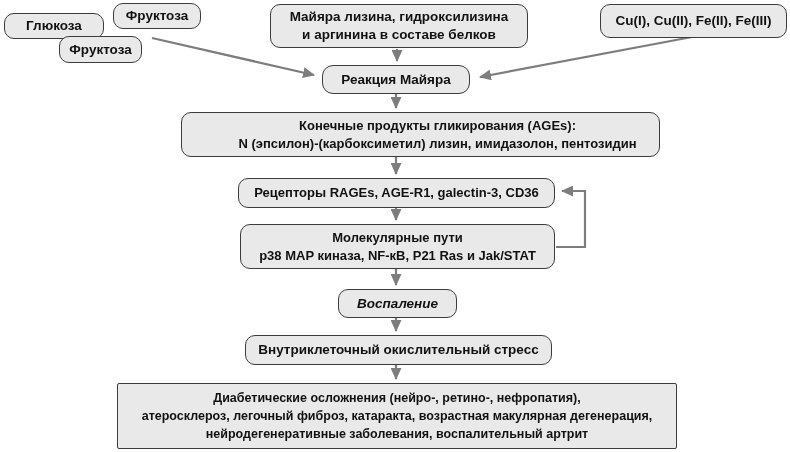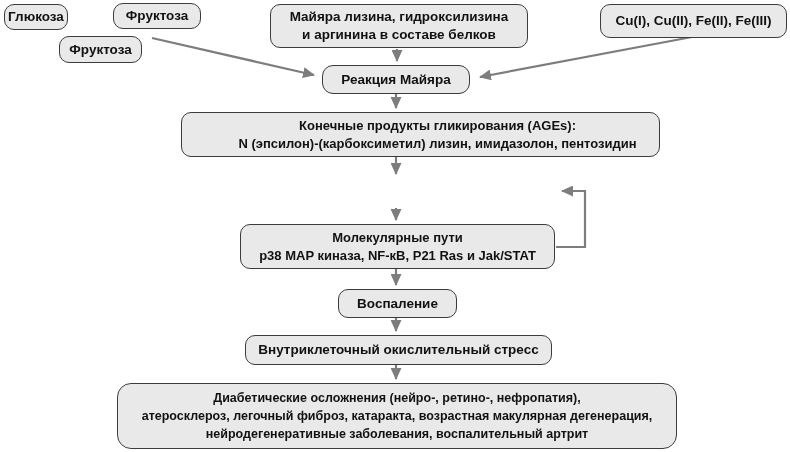--- a/index.html
+++ b/index.html
@@ -34,21 +34,21 @@
     text-align: center;
     font-weight: bold;
     font-size: 13.5px;
     line-height: 1.32;
     color: #111111;
     white-space: pre;
     padding: 2px 6px;
   }
   .node.tight { font-size: 13px; }
   .node.xtight { font-size: 12.5px; }
-  .node.big-radius { border-radius: 14px; }
+  .node.big-radius { border-radius: 2px; }
 </style>
 </head>
 <body>
 
 <div id="canvas">
 
   <svg id="arrow-layer" viewBox="0 0 790 452" xmlns="http://www.w3.org/2000/svg">
     <defs>
       <marker id="ah" markerUnits="userSpaceOnUse" markerWidth="13" markerHeight="11" refX="11" refY="5.5" orient="auto">
         <path d="M0,0 L12,5.5 L0,11 z" fill="#7d7d7d"></path>
@@ -61,41 +61,42 @@
       <path d="M396,94 L396,108" marker-end="url(#ah)"></path>
       <path d="M396,157 L396,174" marker-end="url(#ah)"></path>
       <path d="M396,208 L396,220" marker-end="url(#ah)"></path>
       <path d="M396,269 L396,285" marker-end="url(#ah)"></path>
       <path d="M396,318 L396,331" marker-end="url(#ah)"></path>
       <path d="M396,365 L396,379" marker-end="url(#ah)"></path>
       <path d="M556,247 L585,247 L585,191 L562,191" marker-end="url(#ah)"></path>
     </g>
   </svg>
 
-  <div class="node" style="left:4px; top:4px; width:64px; height:26px;">Глюкоза</div>
+  <div class="node" style="left:4px; top:13px; width:100px; height:26px;">Глюкоза</div>
 
   <div class="node" style="left:113px; top:3px; width:88px; height:26px;">Фруктоза</div>
 
   <div class="node" style="left:59px; top:36px; width:83px; height:27px;">Фруктоза</div>
 
   <div class="node" style="left:270px; top:4px; width:258px; height:44px;">Майяра лизина, гидроксилизина
 и аргинина в составе белков</div>
 
   <div class="node" style="left:600px; top:4px; width:187px; height:34px;">Cu(I), Cu(II), Fe(II), Fe(III)</div>
 
   <div class="node" style="left:322px; top:65px; width:148px; height:29px;border-radius:11px;">Реакция Майяра</div>
 
   <div class="node tight" style="left:181px; top:112px; width:479px; height:45px;padding-left:40px;">Конечные продукты гликирования (AGEs):
 N (эпсилон)-(карбоксиметил) лизин, имидазолон, пентозидин</div>
 
+  <div class="node tight" style="left:238px; top:178px; width:317px; height:30px;">Рецепторы RAGEs, AGE-R1, galectin-3, CD36</div>
 
   <div class="node tight" style="left:240px; top:224px; width:315px; height:45px;">Молекулярные пути
 p38 MAP киназа, NF-кB, P21 Ras и Jak/STAT</div>
 
-  <div class="node" style="left:338px; top:289px; width:119px; height:29px;">Воспаление</div>
+  <div class="node" style="left:338px; top:289px; width:119px; height:29px;font-style:italic;">Воспаление</div>
 
   <div class="node" style="left:245px; top:335px; width:307px; height:30px;">Внутриклеточный окислительный стресс</div>
 
   <div class="node xtight big-radius" style="left:117px; top:383px; width:560px; height:66px; line-height:1.45;">Диабетические осложнения (нейро-, ретино-, нефропатия),
 атеросклероз, легочный фиброз, катаракта, возрастная макулярная дегенерация,
 нейродегенеративные заболевания, воспалительный артрит</div>
 
 </div>
 
 </body></html>

